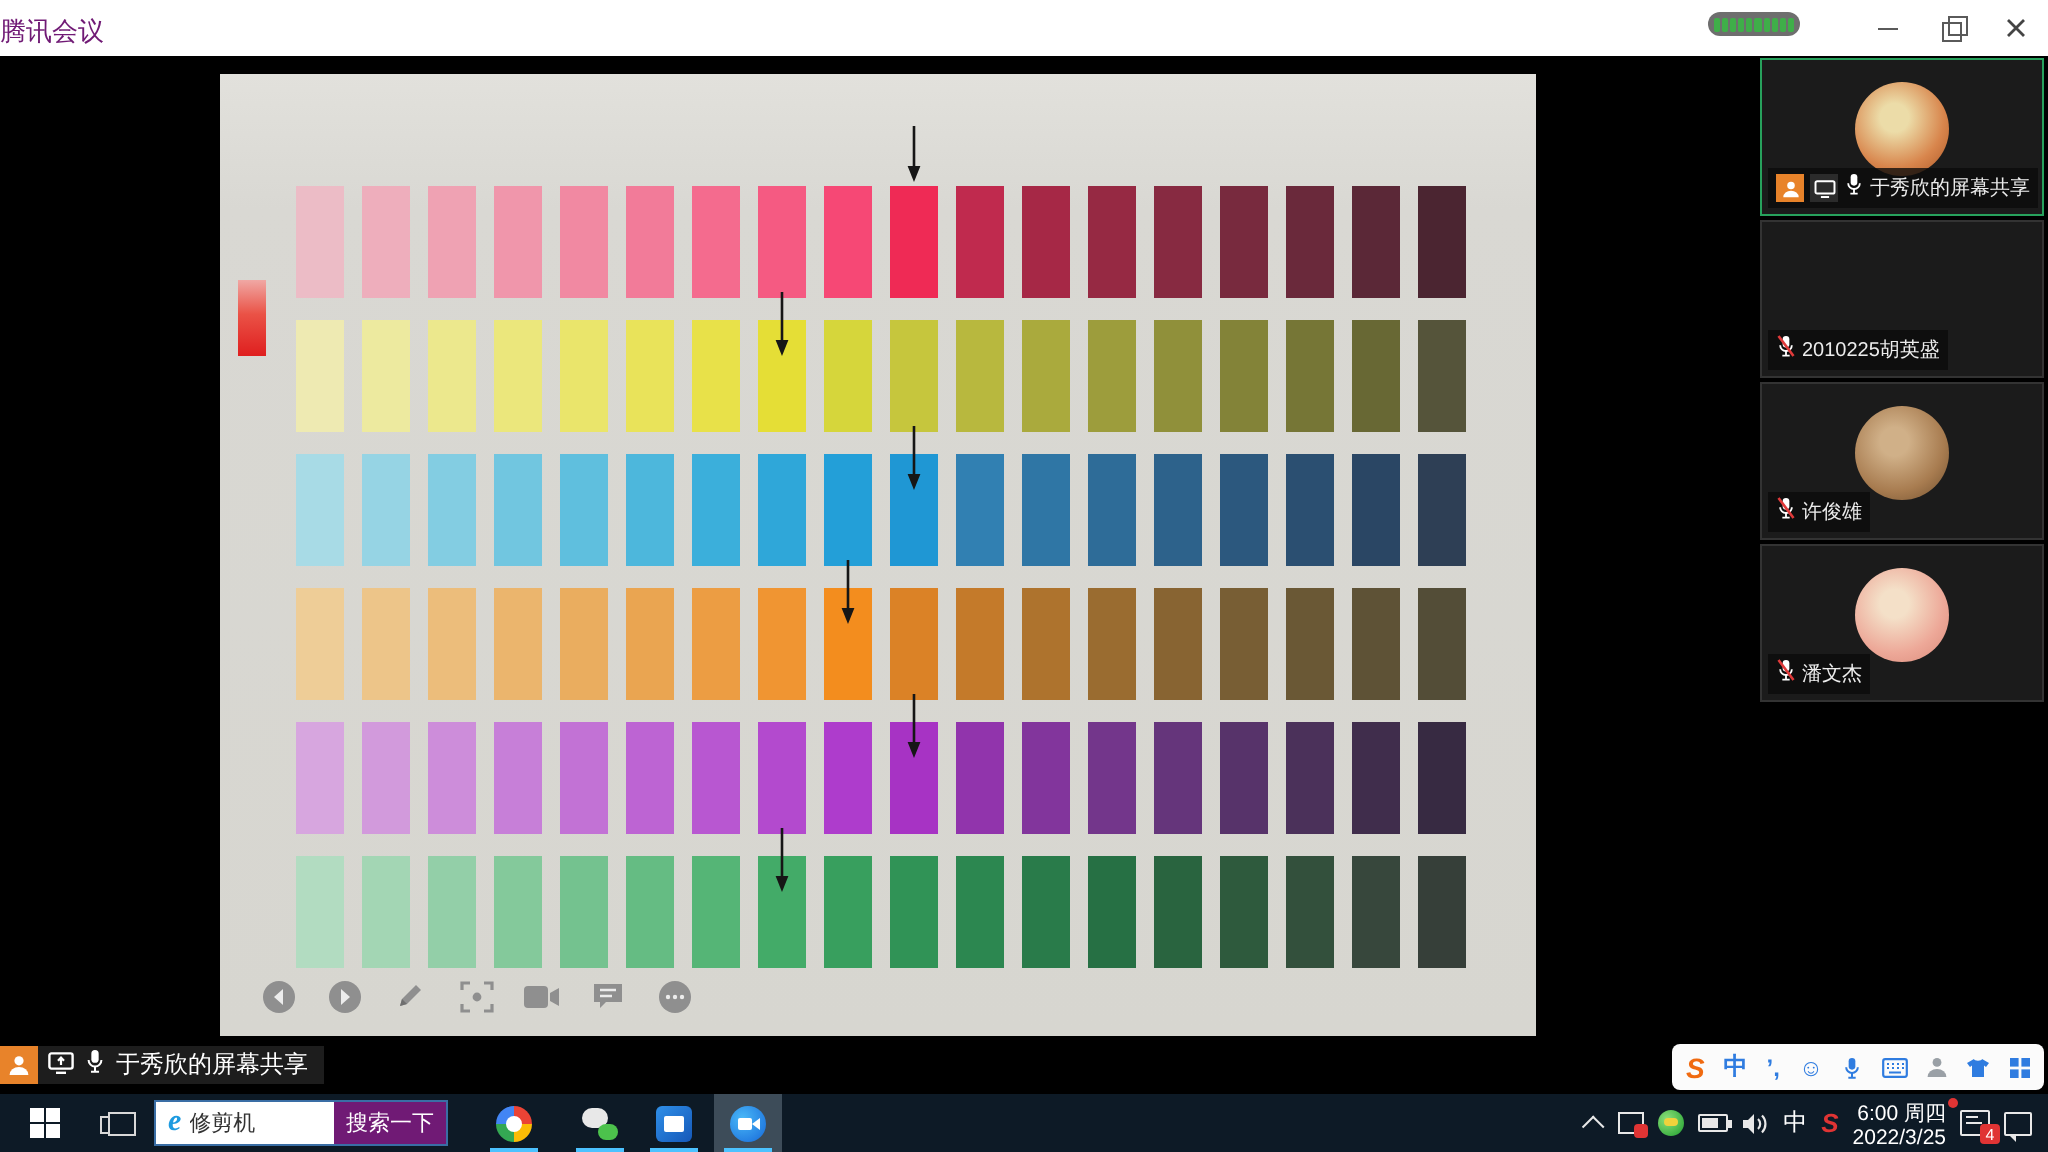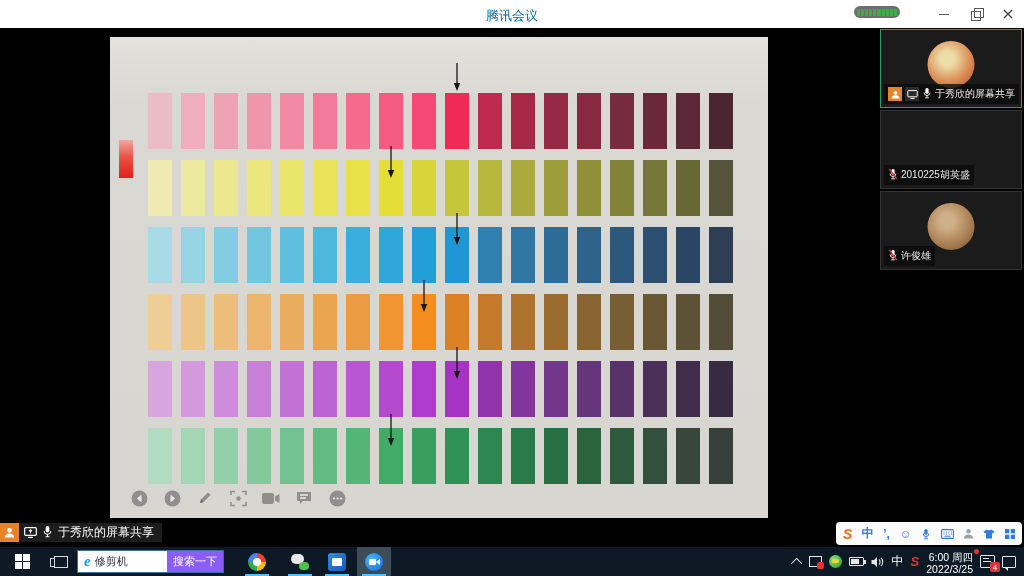--- a/index.html
+++ b/index.html
@@ -2,22 +2,22 @@
 <html><head>
 <meta charset="utf-8">
 <style>
   * { margin:0; padding:0; box-sizing:border-box; }
   html,body { width:1024px; height:576px; overflow:hidden; background:#000;
     font-family:"Liberation Sans", sans-serif; }
   .screen { position:relative; width:1024px; height:576px; }
 
   
   .titlebar { position:absolute; top:0; left:0; right:0; height:28px; background:#fff; }
-  .title { position:absolute; left:0; right:0; top:7px; text-align:center;
-    font-size:13px; color:#0369a1; }
+  .title { position:absolute; left:0; right:0; top:7px; 
+    font-size:13px; color:#701a75; }
   .battery { position:absolute; right:124px; top:6px; width:46px; height:12px;
     border-radius:6px; background:#6e6e6e; display:flex; align-items:center;
     padding:2px 3px; gap:1px; }
   .battery .seg { flex:1; height:7px; background:#3fae49; border-radius:1px; }
   .win-controls { position:absolute; right:10px; top:0; height:28px; display:flex;
     align-items:center; gap:20px; }
   .wc { width:12px; height:12px; position:relative; cursor:pointer; }
   .wc-min::after { content:""; position:absolute; left:1px; right:1px; top:6px;
     border-top:1.5px solid #5a5a5a; }
   .wc-max::before { content:""; position:absolute; left:1px; top:3px; width:8px; height:8px;
@@ -85,21 +85,21 @@
   .win-logo span { background:#fff; }
   .taskview { width:14px; height:12px; border:1.2px solid #d8d8d8; position:relative; }
   .taskview::before { content:""; position:absolute; left:-5px; top:1px; width:3px;
     height:7px; border:1.2px solid #d8d8d8; border-right:none; }
   .searchbox { margin:3px 0; width:147px; background:#fff; display:flex; align-items:center;
     border:1px solid #3a6ea5; }
   .searchbox .e-logo { font-size:15px; font-weight:bold; font-style:italic;
     color:#1e9be0; padding:0 4px 0 6px; font-family:"Liberation Serif", serif; }
   .searchbox .q { flex:1; font-size:11px; color:#333; border:none; outline:none;
     background:transparent; min-width:0; }
-  .search-btn { height:100%; background:#8b5cf6; color:#fff; font-size:11px;
+  .search-btn { height:100%; background:#701a75; color:#fff; font-size:11px;
     display:flex; align-items:center; padding:0 6px; cursor:pointer; }
   .appicon { width:34px; display:flex; align-items:center; justify-content:center;
     position:relative; cursor:pointer; margin:0 1px; }
   .appicon .underline { position:absolute; bottom:0; left:5px; right:5px; height:2px;
     background:#4cc2ff; }
   .appicon.highlight { background:#3d4c59; }
   .circle-browser { width:18px; height:18px; border-radius:50%;
     background:conic-gradient(#ea4335 0 25%, #fbbc05 25% 50%, #34a853 50% 75%, #4285f4 75% 100%);
     position:relative; }
   .circle-browser::after { content:""; position:absolute; inset:5px; border-radius:50%;
@@ -459,20 +459,32 @@
           <div class="namebar">
             <span><svg width="10" height="12" viewBox="0 0 12 14">
    <rect x="4" y="1" width="4" height="7" rx="2" fill="#fff"></rect>
    <path d="M2.5 6.5a3.5 3.5 0 0 0 7 0" stroke="#fff" stroke-width="1.1" fill="none"></path>
    <path d="M6 10 v2.3 M3.8 12.8 h4.4" stroke="#fff" stroke-width="1.1"></path>
    <path d="M1.5 1 L10.5 13" stroke="#e03a3a" stroke-width="1.6"></path>
               </svg></span>
             <span class="nm">许俊雄</span>
           </div>
         </div>
+        <div class="tile">
+          <div class="avatar" style="background: radial-gradient(circle at 42% 38%, rgb(244, 224, 200) 18%, rgb(237, 168, 152) 62%, rgb(216, 136, 120) 100%);"></div>
+          <div class="namebar">
+            <span><svg width="10" height="12" viewBox="0 0 12 14">
+   <rect x="4" y="1" width="4" height="7" rx="2" fill="#fff"></rect>
+   <path d="M2.5 6.5a3.5 3.5 0 0 0 7 0" stroke="#fff" stroke-width="1.1" fill="none"></path>
+   <path d="M6 10 v2.3 M3.8 12.8 h4.4" stroke="#fff" stroke-width="1.1"></path>
+   <path d="M1.5 1 L10.5 13" stroke="#e03a3a" stroke-width="1.6"></path>
+              </svg></span>
+            <span class="nm">潘文杰</span>
+          </div>
+        </div>
       </aside>
 
     <div class="sogou-bar" id="sogou-bar">
         <div class="sg" style="color: rgb(240, 106, 16); font-style: italic; font-size: 14px;">S</div>
         <div class="sg" style="color: rgb(47, 124, 224);">中</div>
         <div class="sg" style="color: rgb(47, 124, 224);">’,</div>
         <div class="sg" style="color: rgb(47, 124, 224);">☺</div>
         <div class="sg" style="color: rgb(47, 124, 224);">
           <svg width="10" height="12" viewBox="0 0 12 14">
             <rect x="4" y="1" width="4" height="7" rx="2" fill="currentColor"></rect>

